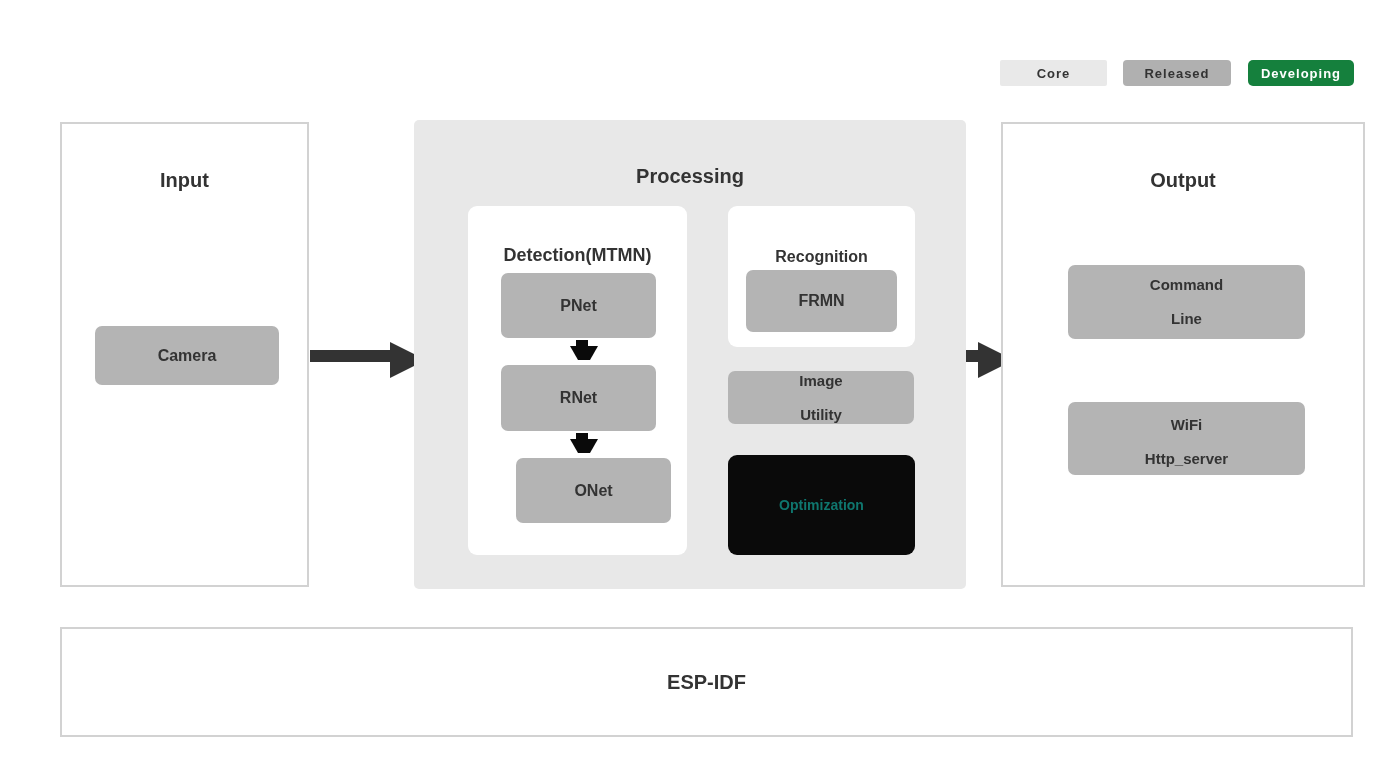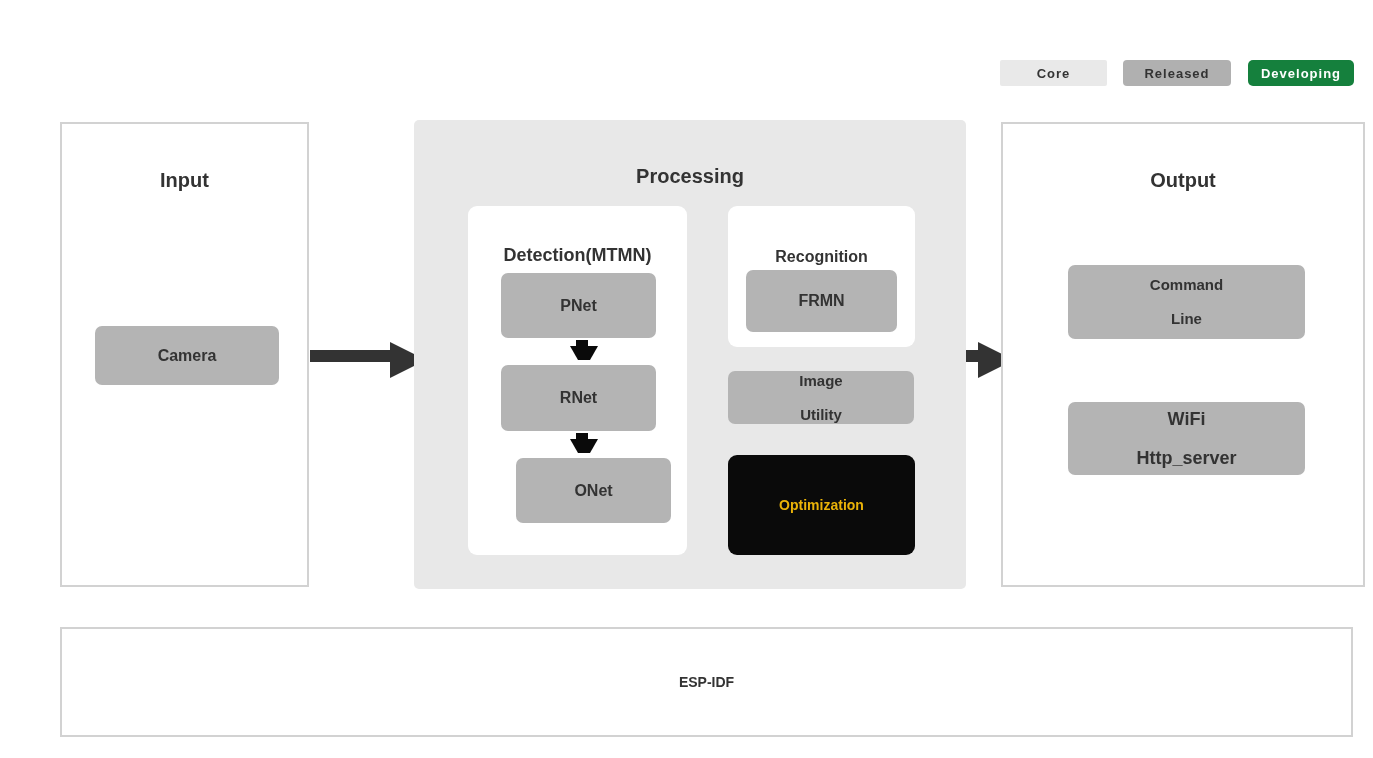--- a/index.html
+++ b/index.html
@@ -48,36 +48,36 @@
     left: 402px; top: 108px; width: 552px; height: 469px;
     background: #e8e8e8;
     border-radius: 5px;
   }
 
   .col-title {
     text-align: center;
     font-size: 20px;
     margin-top: 33px;
   }
-  #espidf-title { font-size: 14px; margin-top: 0; }
+  #espidf-title { font-size: 20px; margin-top: 0; }
 
   
   .block {
     position: absolute;
     display: flex;
     flex-direction: column;
     align-items: center;
     justify-content: center;
     text-align: center;
     border-radius: 7px;
     font-size: 16px;
     line-height: 1.45;
   }
   .block.gray  { background: #b4b4b4; color: #333333; }
-  .block.black { background: #0a0a0a; color: #eab308; border-radius: 9px; }
+  .block.black { background: #0a0a0a; color: #0f766e; border-radius: 9px; }
 
   
   #camera-block { left: 33px; top: 202px; width: 184px; height: 59px; }
 
   
   .inner-white {
     position: absolute;
     background: #ffffff;
     border-radius: 9px;
   }
@@ -91,21 +91,21 @@
   #rnet-block { left: 33px; top: 159px; width: 155px; height: 66px; }
   #onet-block { left: 48px; top: 252px; width: 155px; height: 65px; }
 
   #frmn-block { left: 18px; top: 64px; width: 151px; height: 62px; }
 
   #image-utility-block { left: 314px; top: 251px; width: 186px; height: 53px; font-size: 15px; line-height: 1.45; }
   #optimization-block  { left: 314px; top: 335px; width: 187px; height: 100px; font-size: 14px; }
 
   
   #command-line-block { left: 65px; top: 141px; width: 237px; height: 74px; font-size: 15px; }
-  #wifi-block         { left: 65px; top: 278px; width: 237px; height: 73px; font-size: 18px; }
+  #wifi-block         { left: 65px; top: 278px; width: 237px; height: 73px; font-size: 15px; justify-content: space-between; }
 
   
   .h-shaft {
     position: absolute;
     height: 7px;
     background: #333333;
   }
   .h-head {
     position: absolute;
     width: 0; height: 0;

